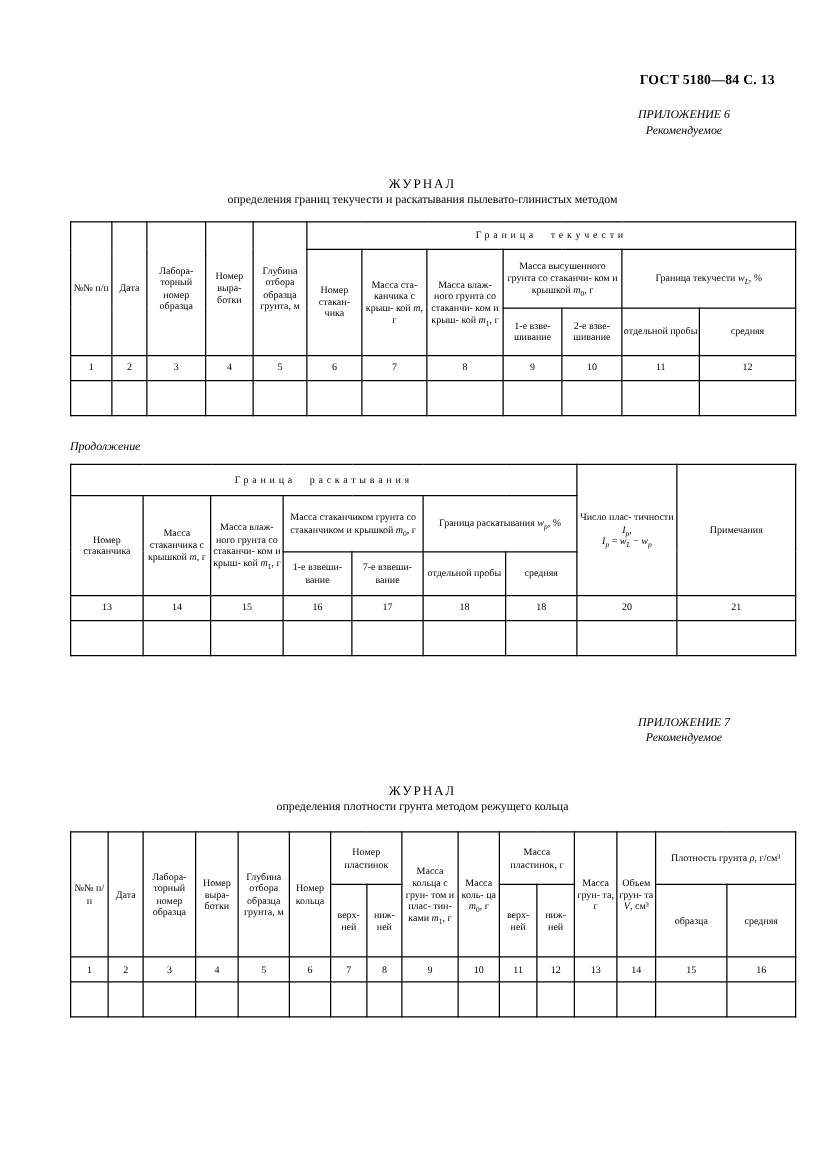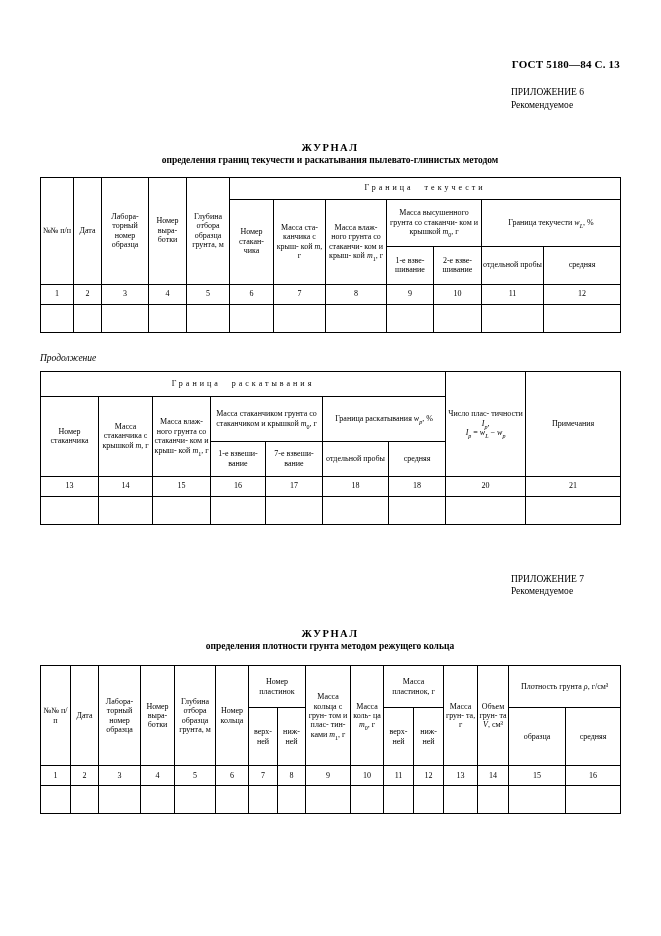--- a/index.html
+++ b/index.html
@@ -1,21 +1,21 @@
 <!DOCTYPE html>
 <html><head>
 <meta charset="utf-8">
 <style>
   html,body{margin:0;padding:0}
   body{width:661px;height:936px;background:#fff;color:#000;font-family:"Liberation Serif",serif}
-  .page{width:661px;height:936px;box-sizing:border-box;padding:58px 41px 0 40px;position:relative;background:#fff}
+  .page{width:661px;height:936px;box-sizing:border-box;padding:58px 41px 0 56px;position:relative;background:#fff}
   .gost-header{font-weight:700;font-size:11px;text-align:right;letter-spacing:.2px}
   .appendix{margin-top:16px;display:flex;justify-content:flex-end;padding-right:36px}
-  .appendix .inner{font-size:9.5px;line-height:1.35;text-align:left}
-  .journal-head{margin-top:30px;text-align:center;font-weight:700}
+  .appendix .inner{font-style:italic;font-size:9.5px;line-height:1.35;text-align:center}
+  .journal-head{margin-top:30px;text-align:center;font-weight:400}
   .jt{font-size:10.5px;letter-spacing:1.5px}
   .js{font-size:9.5px;margin-top:2px}
   .continuation{margin-top:20px;margin-bottom:8px;text-align:left;font-style:italic;font-size:9.5px}
   .gtable{border-collapse:collapse;table-layout:fixed;width:580px;font-size:8px;line-height:1.18;margin-top:12px}
   .gtable th,.gtable td{border:1px solid #000;font-weight:400;text-align:center;vertical-align:middle;padding:1px;overflow:hidden;word-wrap:break-word}
   .spaced{letter-spacing:3px;word-spacing:6px}
   .v{font-style:italic}
   sub{font-size:6px;line-height:0}
   .t1 .r1{height:22px}.t1 .r2{height:47px}.t1 .r3{height:38px}
   .t2 .r1{height:25px}.t2 .r2{height:45px}.t2 .r3{height:35px}

